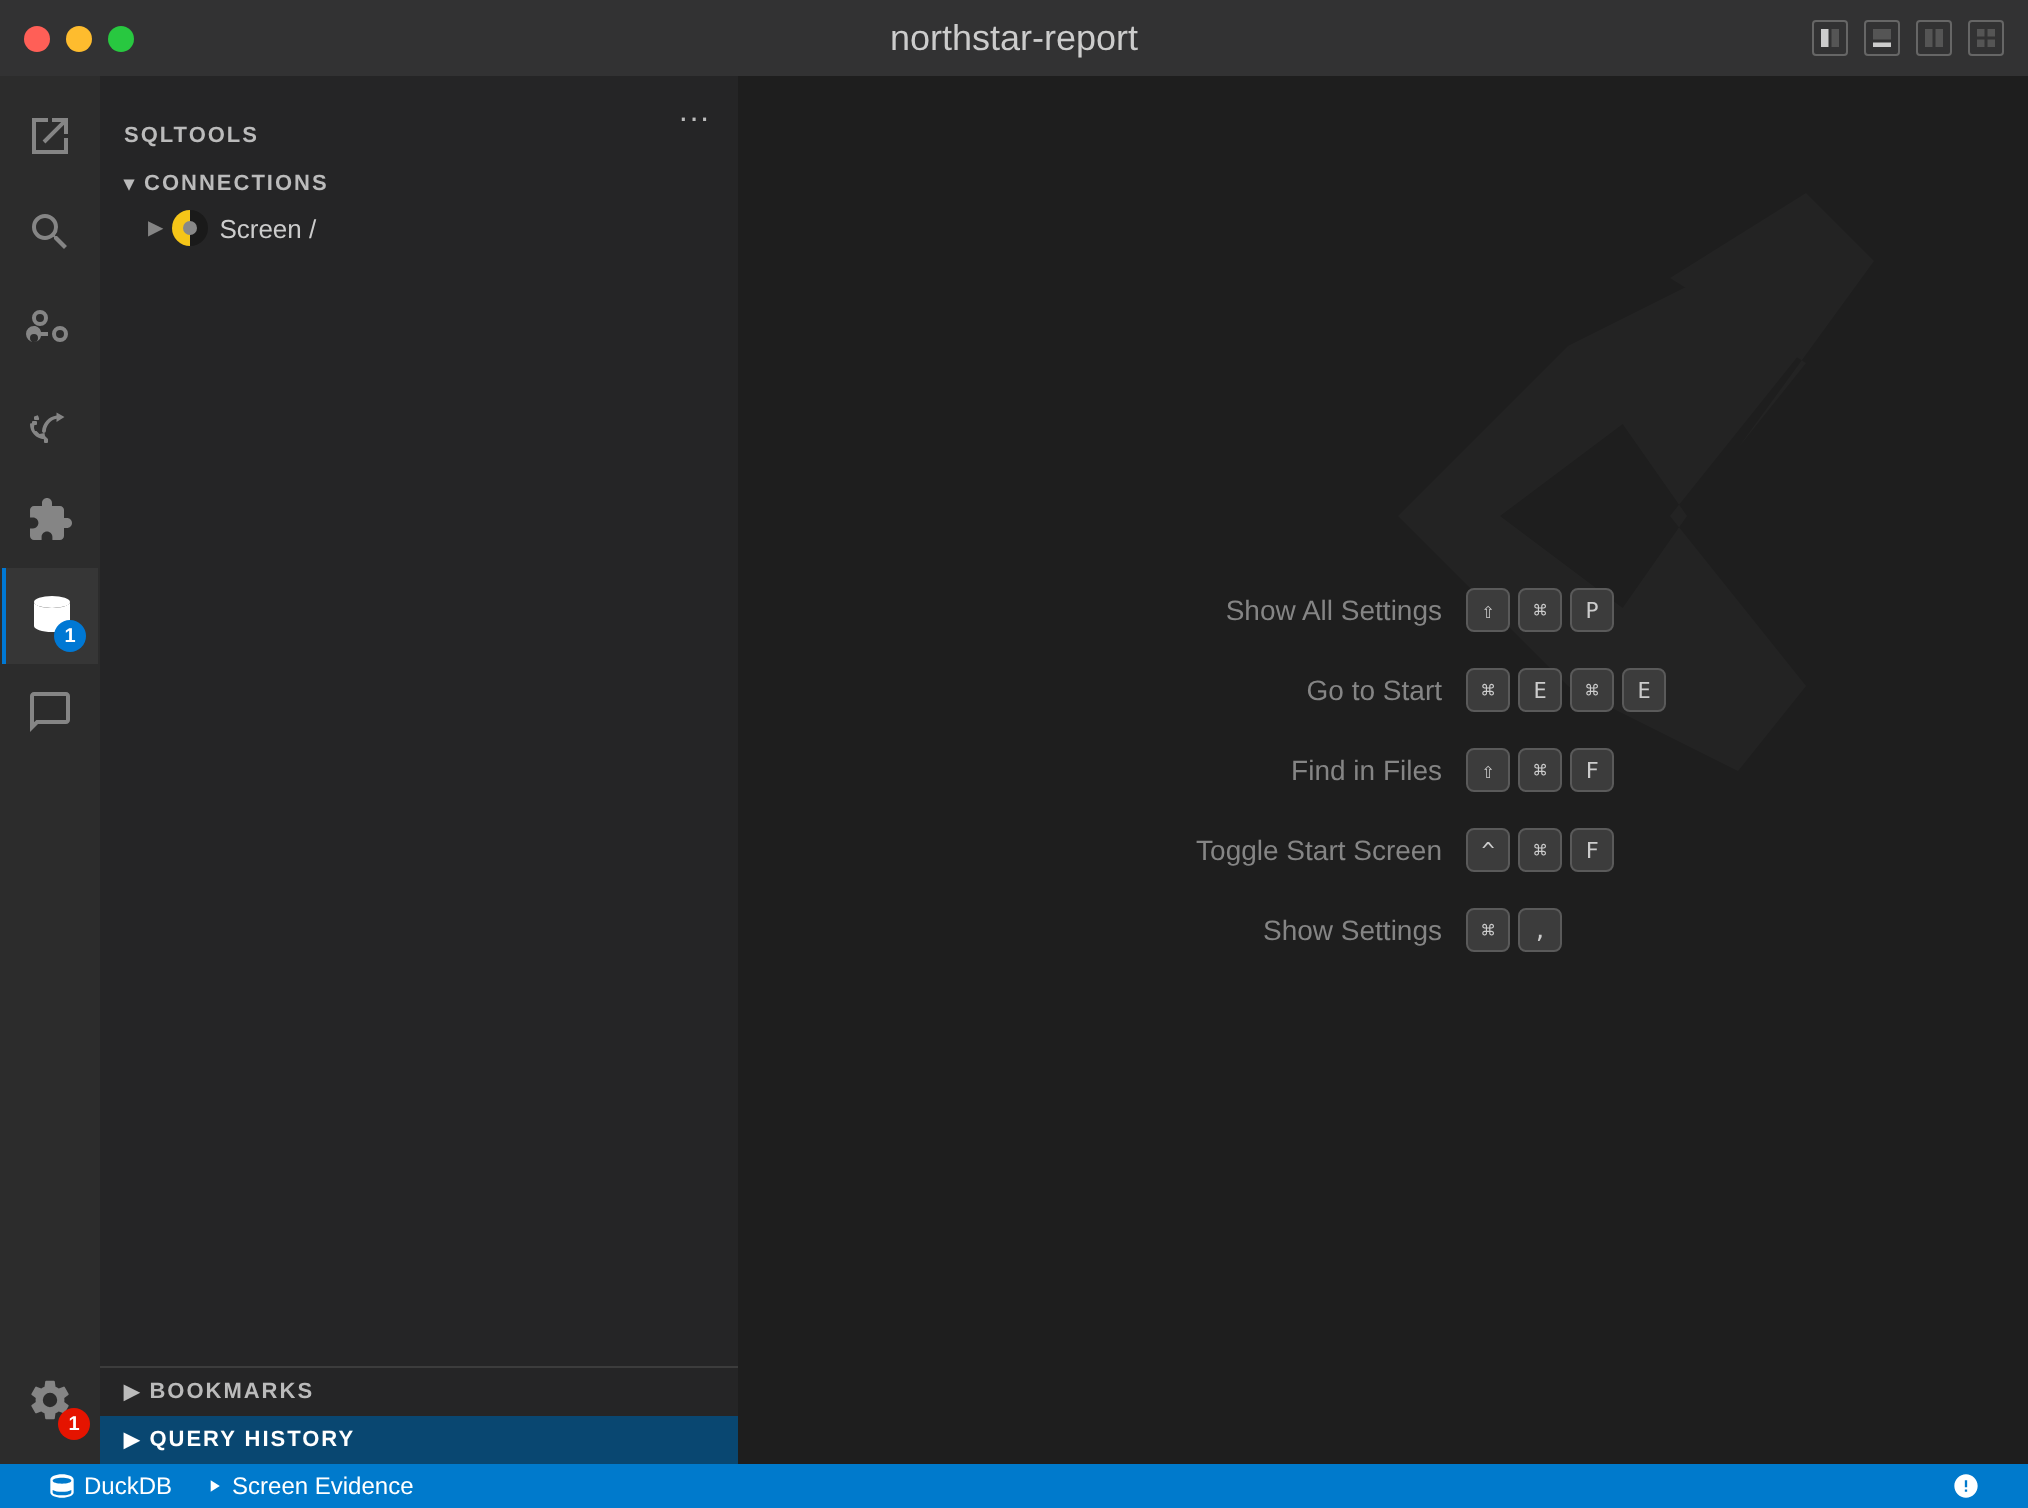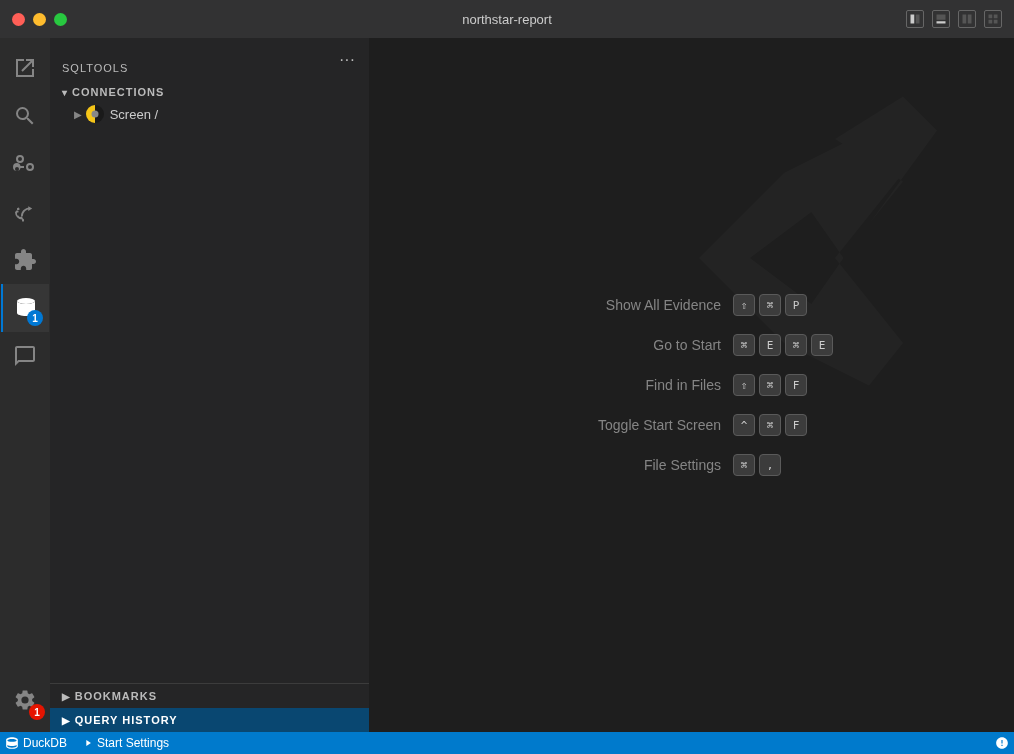--- a/index.html
+++ b/index.html
@@ -34,21 +34,21 @@
       width: 13px;
       height: 13px;
       border-radius: 50%;
       display: inline-block;
     }
     .tb-close { background: #ff5f57; }
     .tb-min { background: #febc2e; }
     .tb-max { background: #28c840; }
     .title-bar-title {
       color: #cccccc;
-      font-size: 13px;
+      font-size: 18px;
       font-weight: 400;
     }
     .title-bar-icons {
       position: absolute;
       right: 12px;
       display: flex;
       gap: 8px;
       align-items: center;
     }
     .title-icon {
@@ -145,21 +145,21 @@
     .sidebar-header {
       display: flex;
       align-items: center;
       justify-content: space-between;
       padding: 8px 12px;
       flex-shrink: 0;
     }
     .sidebar-title {
       color: #bbbbbb;
       font-size: 11px;
-      font-weight: 400;
+      font-weight: 700;
       letter-spacing: 1px;
       text-transform: uppercase;
       margin-top: 16px;
     }
     .sidebar-actions {
       display: flex;
       gap: 4px;
     }
     .sidebar-action-btn {
       color: #bbbbbb;
@@ -286,21 +286,21 @@
       justify-content: center;
       font-family: monospace;
     }
 
     
     .status-bar {
       height: 22px;
       background: #007acc;
       display: flex;
       align-items: center;
-      padding: 0 1px;
+      padding: 0 20px;
       flex-shrink: 0;
     }
     .status-left {
       display: flex;
       align-items: center;
       gap: 8px;
     }
     .status-item {
       display: flex;
       align-items: center;
@@ -468,21 +468,21 @@
           <polygon points="200,100 300,50 340,100 260,200 340,300 300,350 200,300 270,200"></polygon>
 
           <polygon points="260,60 340,10 380,50 300,160 340,110"></polygon>
         </g>
       </svg>
     </div>
 
     <div class="shortcuts-container">
 
       <div class="shortcut-row">
-        <span class="shortcut-label">Show All Evidence</span>
+        <span class="shortcut-label">Show All Settings</span>
         <div class="shortcut-keys">
           <span class="key">⇧</span>
           <span class="key">⌘</span>
           <span class="key">P</span>
         </div>
       </div>
 
       <div class="shortcut-row">
         <span class="shortcut-label">Go to Start</span>
         <div class="shortcut-keys">
@@ -505,21 +505,21 @@
       <div class="shortcut-row">
         <span class="shortcut-label">Toggle Start Screen</span>
         <div class="shortcut-keys">
           <span class="key">^</span>
           <span class="key">⌘</span>
           <span class="key">F</span>
         </div>
       </div>
 
       <div class="shortcut-row">
-        <span class="shortcut-label">File Settings</span>
+        <span class="shortcut-label">Show Settings</span>
         <div class="shortcut-keys">
           <span class="key">⌘</span>
           <span class="key">,</span>
         </div>
       </div>
 
     </div>
   </div>
 
 </div>
@@ -529,21 +529,21 @@
     <div class="status-item">
       <svg width="14" height="14" viewBox="0 0 24 24" fill="white">
           <path d="M12 2C6.48 2 2 4.02 2 6.5v11C2 19.98 6.48 22 12 22s10-2.02 10-4.5v-11C22 4.02 17.52 2 12 2zm0 3c4.42 0 8 1.12 8 2.5S16.42 10 12 10 4 8.88 4 7.5 7.58 5 12 5zm0 15c-4.42 0-8-1.12-8-2.5v-2.13c1.77 1.01 4.68 1.63 8 1.63s6.23-.62 8-1.63V17.5c0 1.38-3.58 2.5-8 2.5z"></path>
         </svg>
       <span>DuckDB</span>
     </div>
     <div class="status-item">
       <svg width="10" height="10" viewBox="0 0 24 24" fill="white">
           <path d="M8 5v14l11-7z"></path>
         </svg>
-      <span>Start Settings</span>
+      <span>Screen Evidence</span>
     </div>
   </div>
   <div class="status-right">
     <div class="status-item">
       <svg width="14" height="14" viewBox="0 0 24 24" fill="white">
           <path d="M12 2C6.48 2 2 6.48 2 12s4.48 10 10 10 10-4.48 10-10S17.52 2 12 2zm-1 15v-2h2v2h-2zm0-4V7h2v6h-2z"></path>
         </svg>
     </div>
   </div>
 </div>

